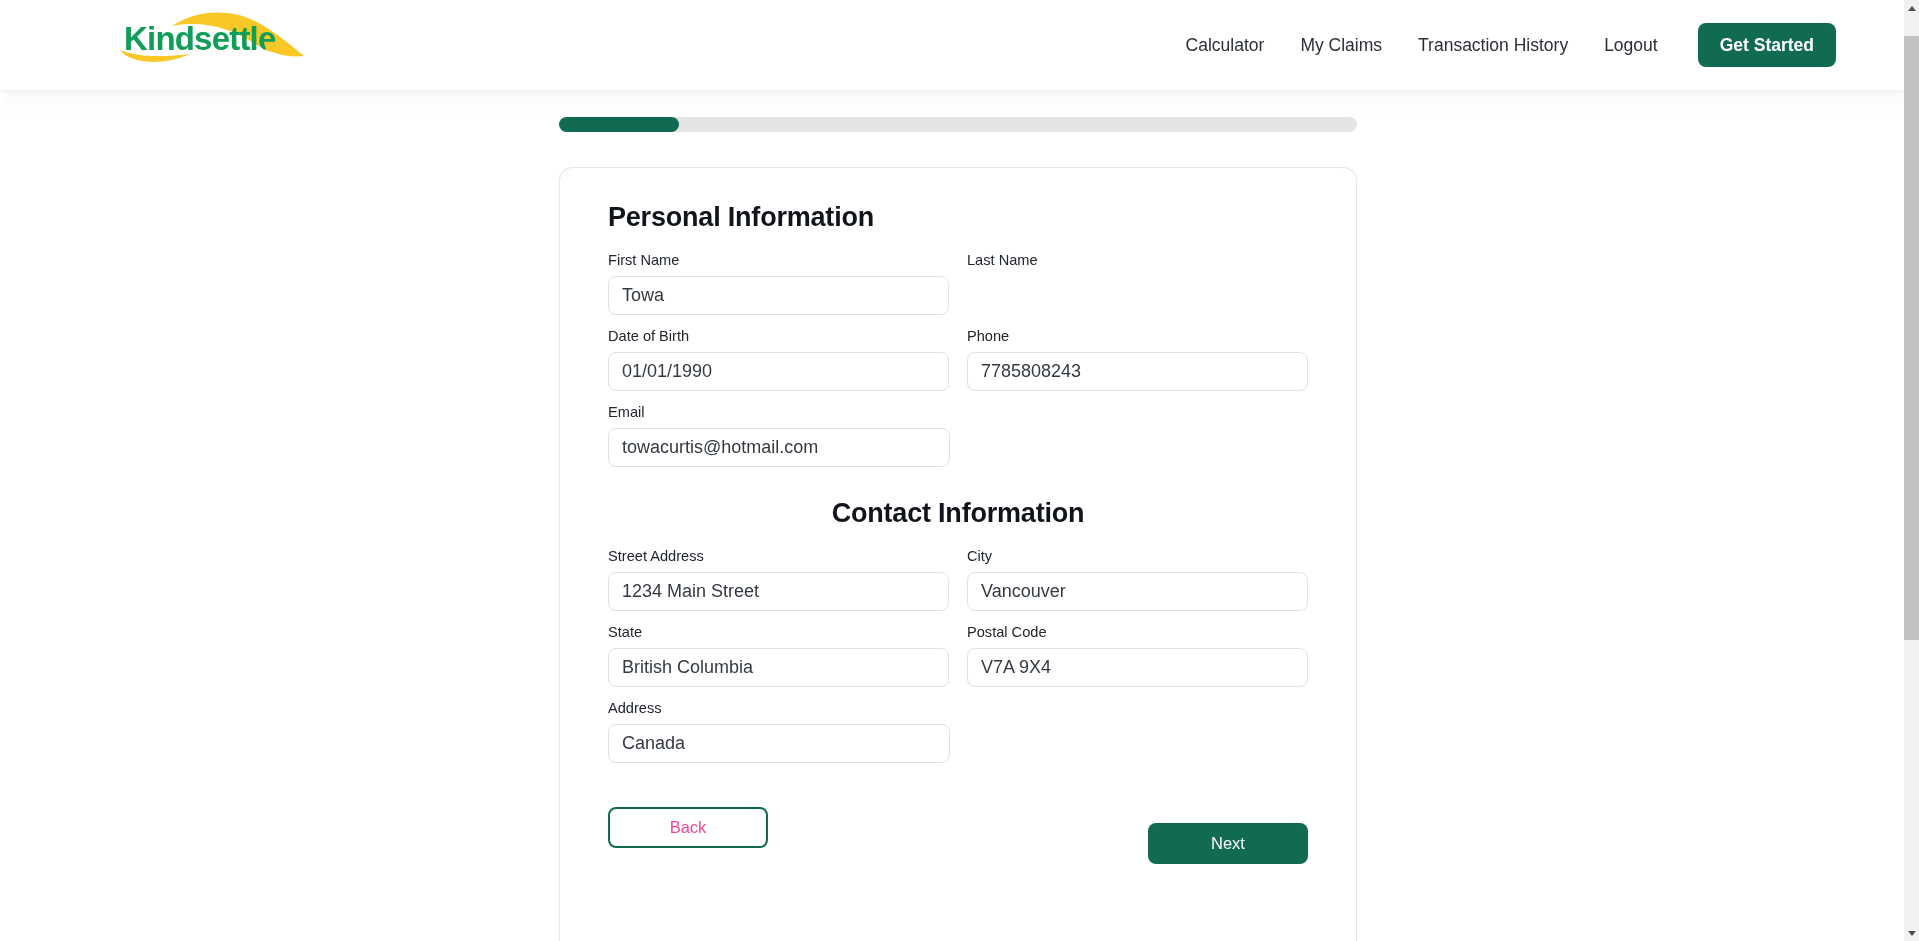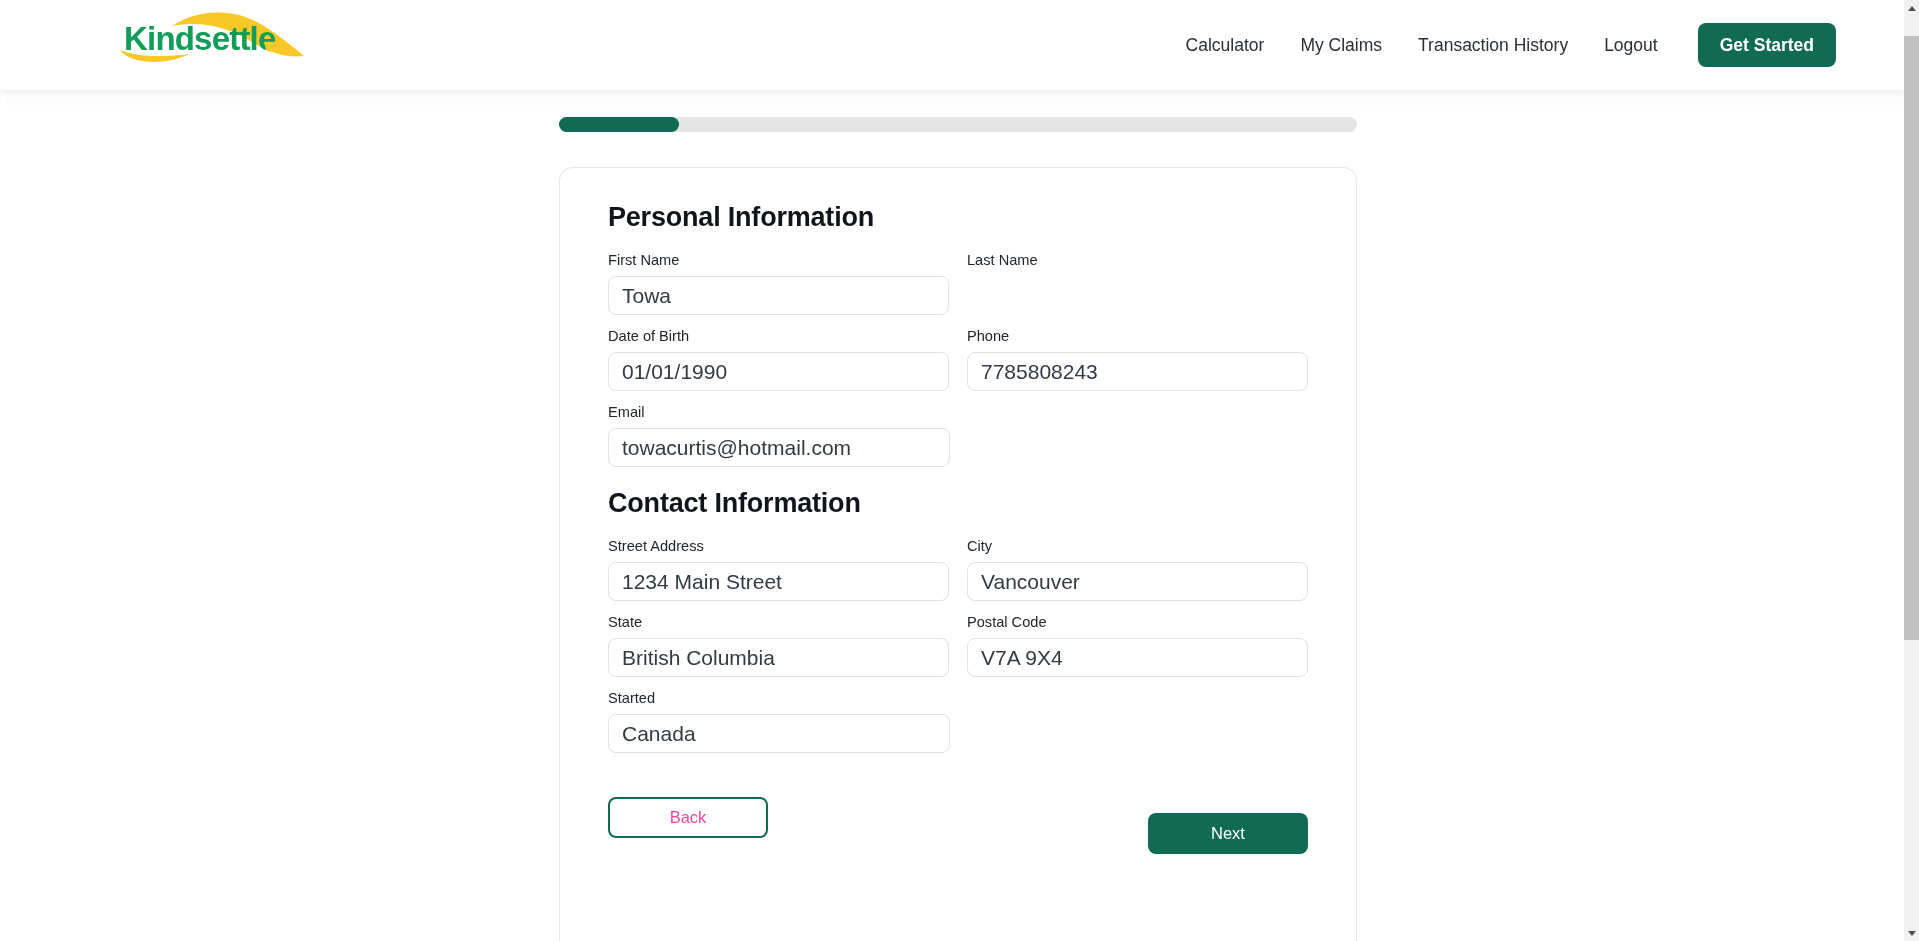--- a/index.html
+++ b/index.html
@@ -114,21 +114,21 @@
   }
 
   .section-title {
     font-size: 27px;
     font-weight: bold;
     color: #11151b;
     letter-spacing: -0.2px;
     margin-top: 6px;
     margin-bottom: 18px;
   }
-  .section-title.second { margin-top: 21px; }
+  .section-title.second { margin-top: 31px; text-align: center; }
 
   .row {
     display: flex;
     gap: 18px;
     margin-bottom: 12px;
   }
   .field { width: 342px; }
   .field.half { width: 342px; }
 
   .field-label {
@@ -138,21 +138,21 @@
     margin-bottom: 7px;
     line-height: 18px;
   }
 
   .field-input {
     width: 100%;
     height: 39px;
     border: 1px solid #dfe1e4;
     border-radius: 8px;
     padding: 0 13px;
-    font-size: 21px;
+    font-size: 18px;
     color: #343a42;
     font-family: "Liberation Sans", sans-serif;
     background: #ffffff;
     outline: none;
   }
 
   .button-row {
     display: flex;
     justify-content: space-between;
     align-items: center;
@@ -304,21 +304,21 @@
         <input class="field-input" type="text" value="British Columbia" style="">
       </div>
       <div class="field half">
         <label class="field-label">Postal Code</label>
         <input class="field-input" type="text" value="V7A 9X4" style="">
       </div>
     </div>
 
     <div class="row">
       <div class="field half">
-        <label class="field-label">Started</label>
+        <label class="field-label">Address</label>
         <input class="field-input" type="text" value="Canada" style="">
       </div>
     </div>
 
     <div class="button-row">
       <button class="btn-back">Back</button>
       <button class="btn-next">Next</button>
     </div>
 
   </section>

